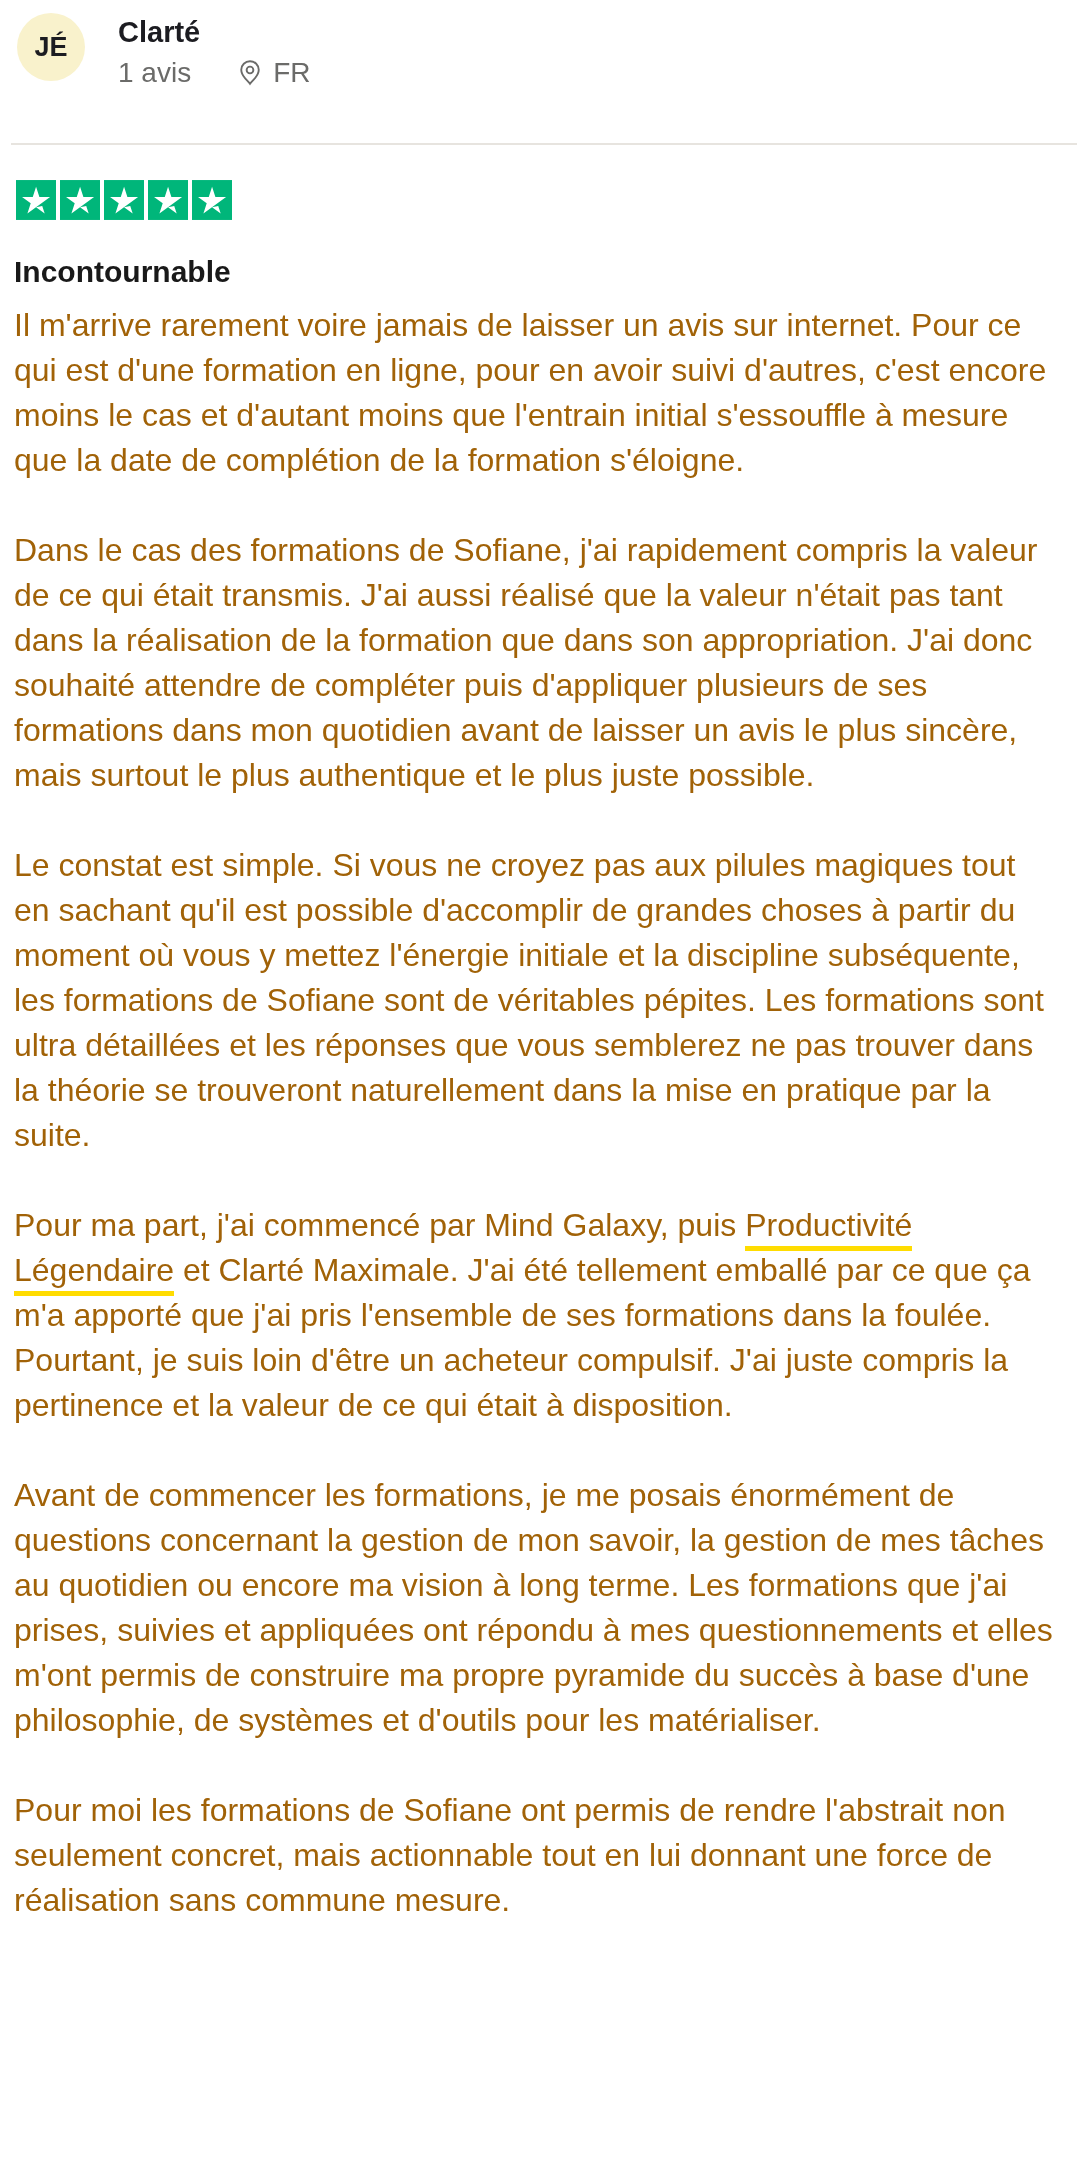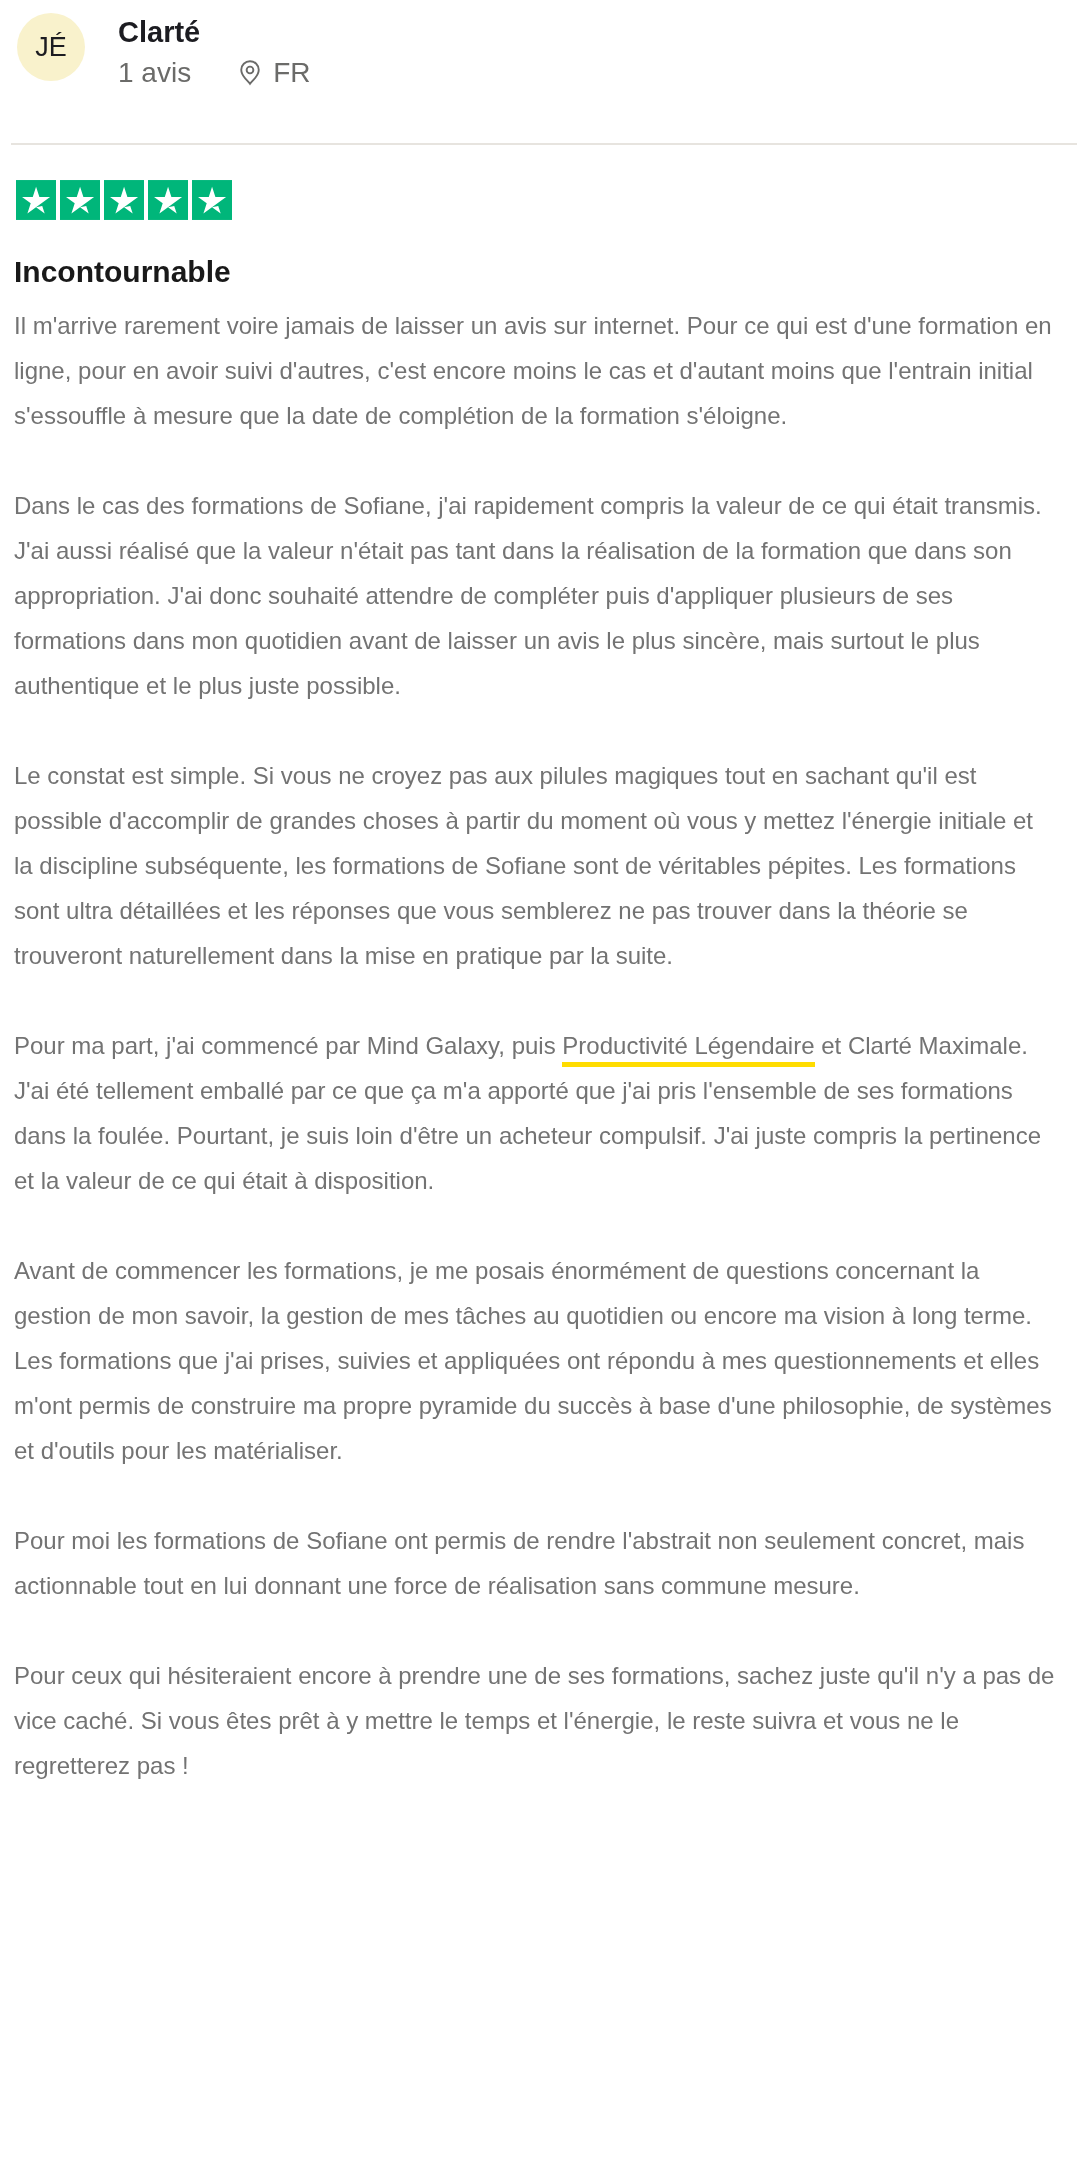--- a/index.html
+++ b/index.html
@@ -23,21 +23,21 @@
     padding: 13px 14px 0 17px;
   }
   .avatar {
     width: 68px;
     height: 68px;
     border-radius: 50%;
     background: #f9f2cc;
     display: flex;
     align-items: center;
     justify-content: center;
-    font-weight: 400;
+    font-weight: 700;
     font-size: 27px;
     color: #1c1c21;
     flex: 0 0 auto;
     cursor: pointer;
   }
   .reviewer-info { margin-left: 33px; padding-top: 2px; }
   .reviewer-name {
     font-weight: 700;
     font-size: 29px;
     line-height: 34px;
@@ -73,23 +73,23 @@
   
   .review-title {
     font-weight: 700;
     font-size: 30px;
     line-height: 38px;
     color: #191919;
     margin: 33px 30px 0 14px;
   }
   .review-body {
     margin: 12px 30px 0 14px;
-    font-size: 24px;
+    font-size: 32px;
     line-height: 45px;
-    color: #737373;
+    color: #a16207;
   }
   .review-body p { margin: 0 0 45px 0; }
   .review-body p:last-child { margin-bottom: 0; }
   .hl-underline {
     border-bottom: 5px solid #ffdc00;
     padding-bottom: 3px;
     box-decoration-break: clone;
     -webkit-box-decoration-break: clone;
   }
 </style>
@@ -156,16 +156,15 @@
 
   <h2 class="review-title">Incontournable</h2>
 
   <div class="review-body" id="review-body">
       <p><span>Il m'arrive rarement voire jamais de laisser un avis sur internet. Pour ce qui est d'une formation en ligne, pour en avoir suivi d'autres, c'est encore moins le cas et d'autant moins que l'entrain initial s'essouffle à mesure que la date de complétion de la formation s'éloigne.</span></p>
       <p><span>Dans le cas des formations de Sofiane, j'ai rapidement compris la valeur de ce qui était transmis. J'ai aussi réalisé que la valeur n'était pas tant dans la réalisation de la formation que dans son appropriation. J'ai donc souhaité attendre de compléter puis d'appliquer plusieurs de ses formations dans mon quotidien avant de laisser un avis le plus sincère, mais surtout le plus authentique et le plus juste possible.</span></p>
       <p><span>Le constat est simple. Si vous ne croyez pas aux pilules magiques tout en sachant qu'il est possible d'accomplir de grandes choses à partir du moment où vous y mettez l'énergie initiale et la discipline subséquente, les formations de Sofiane sont de véritables pépites. Les formations sont ultra détaillées et les réponses que vous semblerez ne pas trouver dans la théorie se trouveront naturellement dans la mise en pratique par la suite.</span></p>
       <p><span>Pour ma part, j'ai commencé par Mind Galaxy, puis </span><span class="hl-underline">Productivité Légendaire</span><span> et Clarté Maximale. J'ai été tellement emballé par ce que ça m'a apporté que j'ai pris l'ensemble de ses formations dans la foulée. Pourtant, je suis loin d'être un acheteur compulsif. J'ai juste compris la pertinence et la valeur de ce qui était à disposition.</span></p>
       <p><span>Avant de commencer les formations, je me posais énormément de questions concernant la gestion de mon savoir, la gestion de mes tâches au quotidien ou encore ma vision à long terme. Les formations que j'ai prises, suivies et appliquées ont répondu à mes questionnements et elles m'ont permis de construire ma propre pyramide du succès à base d'une philosophie, de systèmes et d'outils pour les matérialiser.</span></p>
       <p><span>Pour moi les formations de Sofiane ont permis de rendre l'abstrait non seulement concret, mais actionnable tout en lui donnant une force de réalisation sans commune mesure.</span></p>
-      <p><span>Pour ceux qui hésiteraient encore à prendre une de ses formations, sachez juste qu'il n'y a pas de vice caché. Si vous êtes prêt à y mettre le temps et l'énergie, le reste suivra et vous ne le regretterez pas !</span></p>
     </div>
 
 </div>
 
 </body></html>

